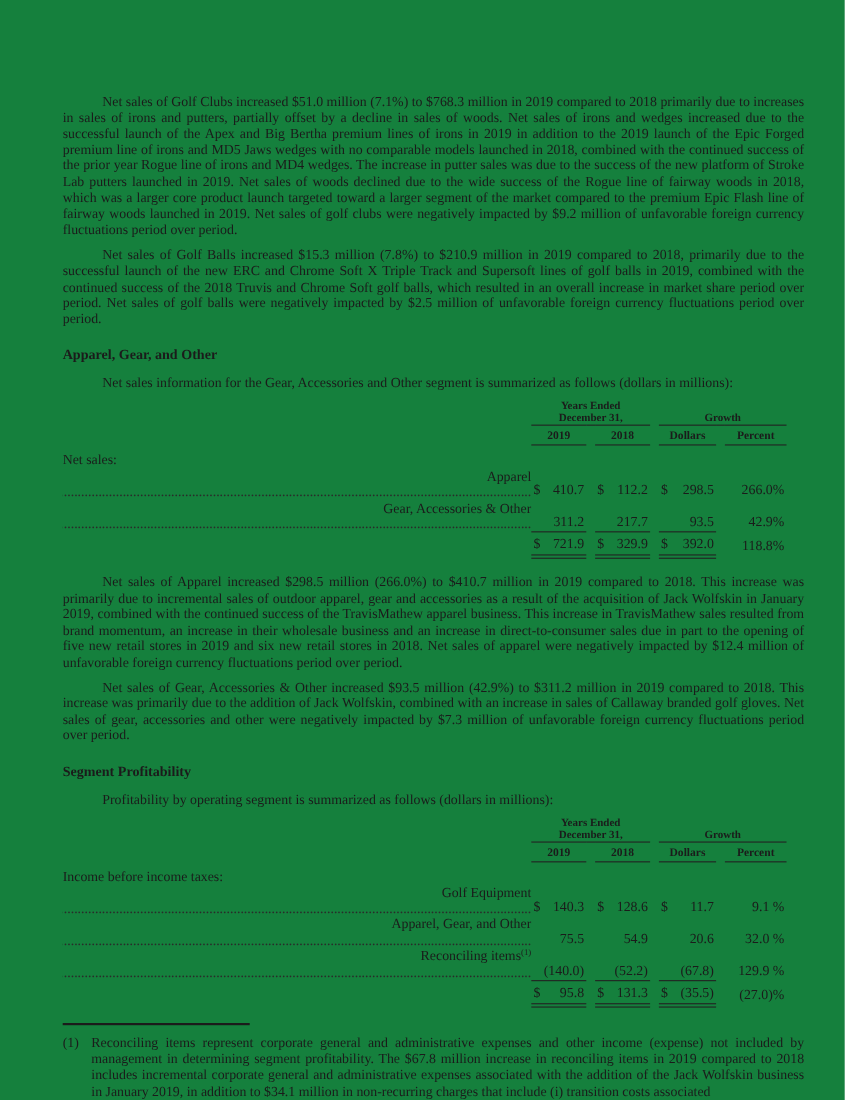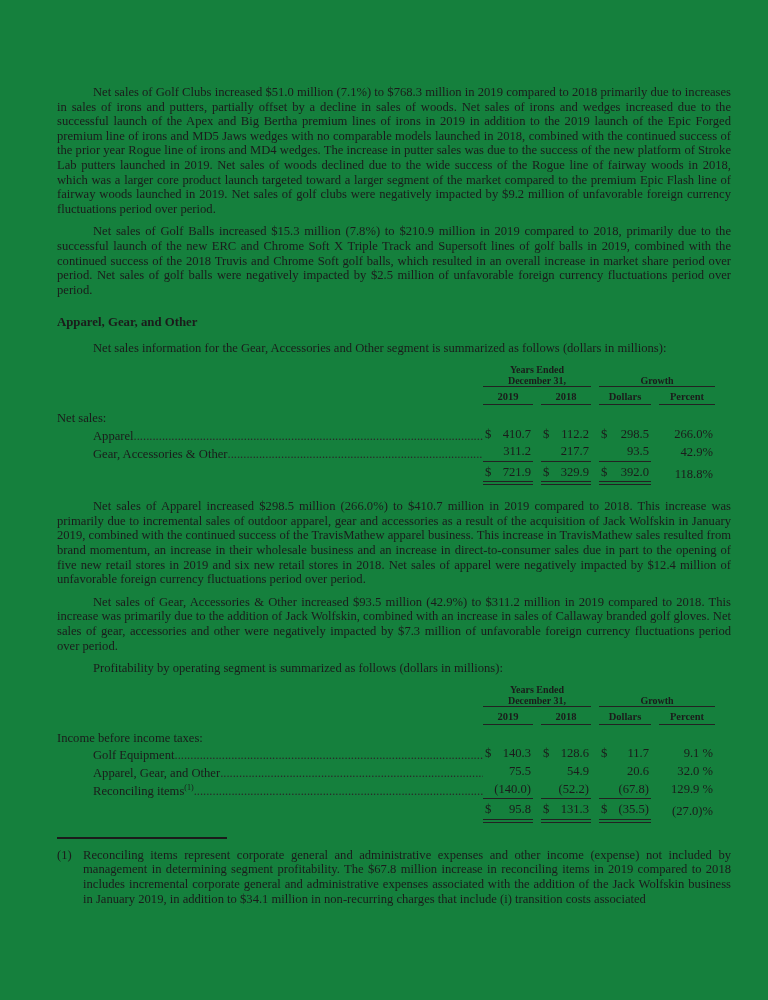--- a/index.html
+++ b/index.html
@@ -19,21 +19,21 @@
   p.body{margin:0 0 8px 0;text-align:justify;text-indent:36px;}
   h3.doc-heading{font-size:12.8px;font-weight:bold;margin:18px 0 11px 0;line-height:15px;}
 
   table.fin{border-collapse:collapse;table-layout:fixed;width:658px;margin:5px 0 14px 0;}
   table.fin td{padding:0;vertical-align:bottom;}
   .grp-hdr{font-weight:bold;font-size:10px;line-height:11px;text-align:center;}
   .b1{border-bottom:1.5px solid #222;}
   .colhdr td.hd{font-weight:bold;font-size:10.5px;line-height:13px;text-align:center;padding-top:3px;padding-bottom:1px;}
   tr.spacer-row td{height:6px;border:none;}
   .section-cell{padding-left:9px;padding-top:4px;padding-bottom:1px;}
-  .lblflex{display:flex;align-items:flex-end;overflow:hidden;}
+  .lblflex{display:flex;align-items:flex-end;overflow:hidden;flex-direction:column;}
   .lbl{white-space:nowrap;padding-left:36px;flex:none;}
   .lbl sup{font-size:8px;line-height:0;}
   .dots{flex:1 1 auto;overflow:hidden;white-space:nowrap;color:#2a2a2a;}
   .dots::after{content:"........................................................................................................................................................................";}
   .cell{display:flex;justify-content:flex-end;padding:1px 2px 2px 2px;}
   .cur{margin-right:auto;}
   td.u{border-bottom:1.5px solid #222;}
   td.d{border-bottom:4px double #222;}
   tr.total td{padding-top:2px;}
 
@@ -190,20 +190,21 @@
             </div>
           </td>
     </tr>
   </tbody>
     </table>
 
   <p class="body">Net sales of Apparel increased $298.5 million (266.0%) to $410.7 million in 2019 compared to 2018. This increase was primarily due to incremental sales of outdoor apparel, gear and accessories as a result of the acquisition of Jack Wolfskin in January 2019, combined with the continued success of the TravisMathew apparel business. This increase in TravisMathew sales resulted from brand momentum, an increase in their wholesale business and an increase in direct-to-consumer sales due in part to the opening of five new retail stores in 2019 and six new retail stores in 2018. Net sales of apparel were negatively impacted by $12.4 million of unfavorable foreign currency fluctuations period over period.</p>
 
   <p class="body">Net sales of Gear, Accessories &amp; Other increased $93.5 million (42.9%) to $311.2 million in 2019 compared to 2018. This increase was primarily due to the addition of Jack Wolfskin, combined with an increase in sales of Callaway branded golf gloves. Net sales of gear, accessories and other were negatively impacted by $7.3 million of unfavorable foreign currency fluctuations period over period.</p>
 
+  <h3 class="doc-heading">Segment Profitability</h3>
 
   <p class="body">Profitability by operating segment is summarized as follows (dollars in millions):</p>
 
   <table class="fin">
     <colgroup>
       <col style="width:426px">
         <col style="width:50px">
         <col style="width:8px">
         <col style="width:50px">
       <col style="width:8px">

